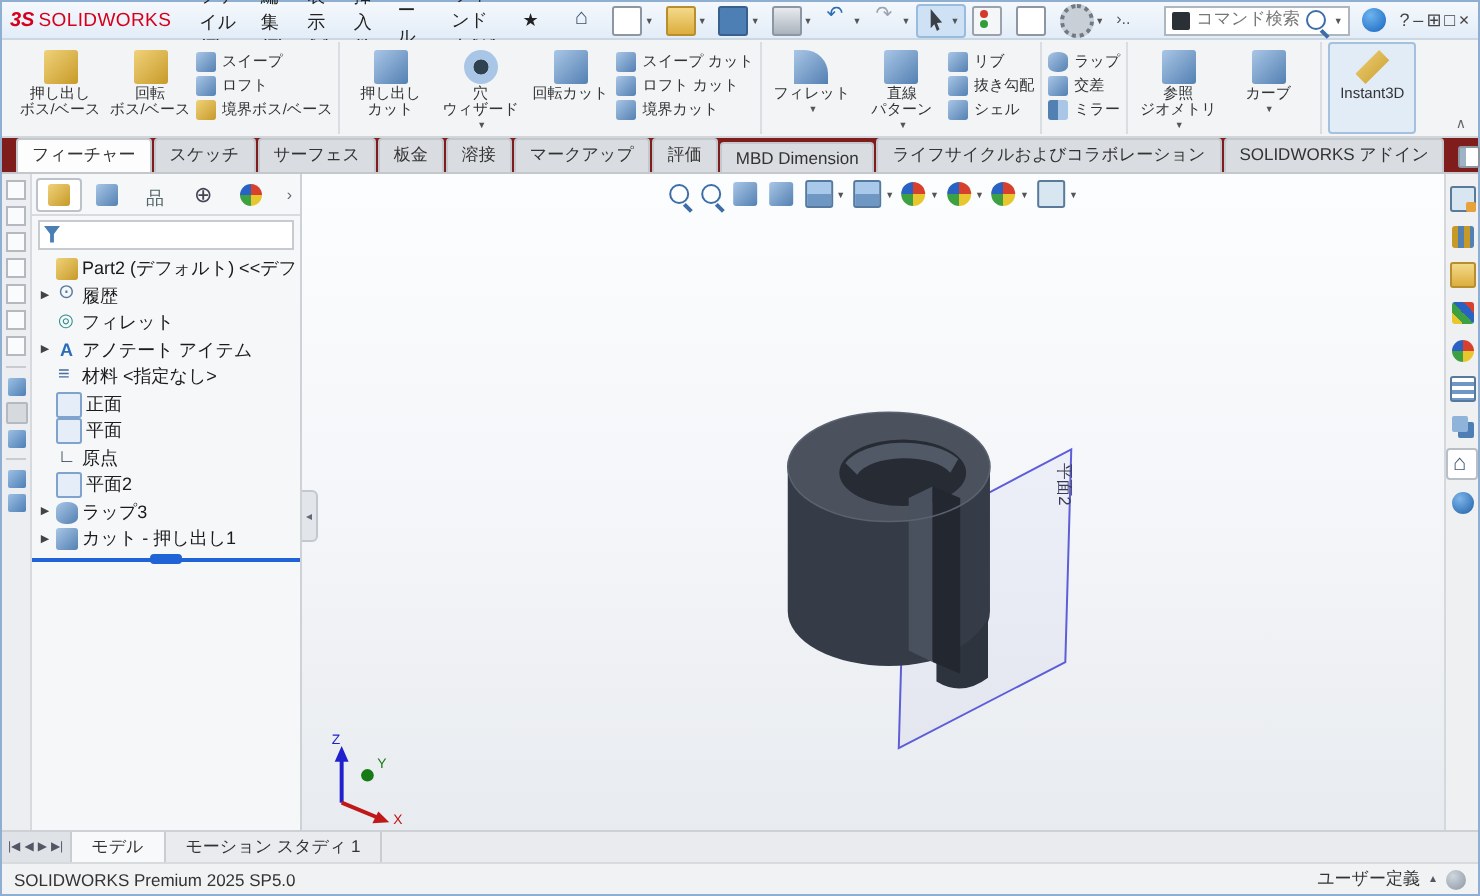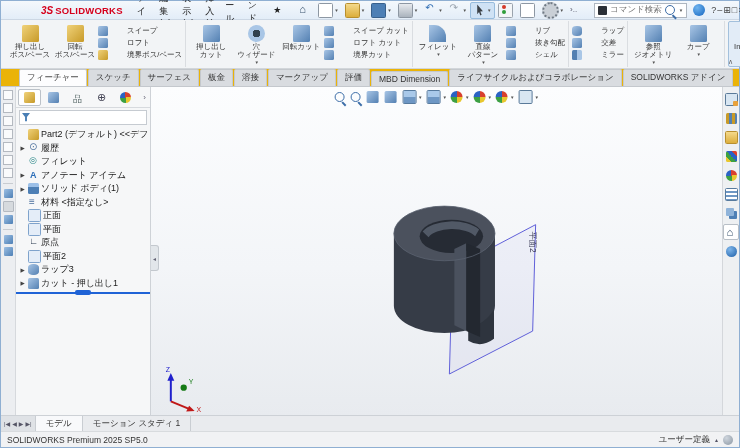--- a/index.html
+++ b/index.html
@@ -2,48 +2,48 @@
 <html><head>
 <meta charset="utf-8">
 <style>
   html,body{margin:0;padding:0;}
   body{width:740px;height:448px;overflow:hidden;font-family:"Liberation Sans","DejaVu Sans",sans-serif;-webkit-font-smoothing:antialiased;}
   #app{width:738px;height:446px;border:1px solid #8fafd2;display:flex;flex-direction:column;background:#f0f2f5;}
 
   
   .titlebar{height:18px;flex:none;display:flex;align-items:center;background:linear-gradient(#f4f8fc,#e3edf8);border-bottom:1px solid #ccd7e4;padding:0 4px;gap:1px;font-size:9px;color:#222;}
   .logo{display:flex;align-items:baseline;gap:2px;margin-right:8px;}
-  .logo-mark{color:#d6001c;font-weight:bold;font-style:italic;font-size:10px;margin-left:36px;}
-  .logo-text{color:#d6001c;font-weight:bold;font-size:9.5px;letter-spacing:.2px;}
+  .logo-mark{color:#d6001c;font-weight:bold;font-style:italic;font-size:10px;}
+  .logo-text{color:#d6001c;font-weight:normal;font-size:9.5px;letter-spacing:.2px;}
   .menu{padding:1px 5px;border-radius:2px;}
   .qat{display:flex;align-items:center;margin-left:8px;}
   .qat-btn{display:flex;align-items:center;height:15px;padding:0 2px;border:1px solid transparent;border-radius:2px;}
   .qat-btn[data-state="active"]{background:#cfe2f5;border-color:#98bcdd;}
   .caret{font-size:4.5px;color:#555;margin-left:1px;}
   .search-box{width:108px;height:13px;background:#fff;border:1px solid #aeb6c0;display:flex;align-items:center;font-size:8.5px;color:#777;padding:0 3px;gap:3px;margin-left:6px;}
   .search-box .ph{flex:1;white-space:nowrap;overflow:hidden;}
   .sq-ico{width:9px;height:9px;background:#2b2f36;border-radius:1px;flex:none;}
   .login{width:12px;height:12px;border-radius:50%;background:radial-gradient(circle at 35% 30%,#6fb4ef,#1565c0);margin:0 5px;flex:none;}
   .help{font-size:9px;color:#444;width:14px;text-align:center;}
   .win-btn{width:15px;text-align:center;font-size:9px;color:#444;line-height:16px;}
 
   
   .ribbon{height:46px;flex:none;background:#f2f4f6;border-bottom:1px solid #d2d6da;display:flex;align-items:stretch;padding:1px 2px 1px 4px;position:relative;}
   .rgroup{display:flex;gap:1px;padding:0 3px;border-right:1px solid #dadde1;}
   .rgroup:last-of-type{border-right:none;}
   .rbig{display:flex;flex-direction:column;align-items:center;width:42px;font-size:7.5px;line-height:8px;text-align:center;color:#333;padding-top:3px;border:1px solid transparent;border-radius:2px;white-space:pre-line;}
   .rbig[data-state="active"]{background:#e2ecf7;border-color:#a3c0dc;}
   .ricn{width:17px;height:17px;margin-bottom:1px;}
   .rsmalls{display:flex;flex-direction:column;gap:1px;padding-top:4px;}
-  .rsmall{display:flex;align-items:center;gap:19px;font-size:7.5px;color:#333;height:11px;white-space:nowrap;}
+  .rsmall{display:flex;align-items:center;gap:3px;font-size:7.5px;color:#333;height:11px;white-space:nowrap;}
   .sicn{width:10px;height:10px;flex:none;}
   .ribbon-collapse{position:absolute;right:6px;bottom:2px;font-size:7px;color:#666;}
 
   
-  .cmdtabs{height:17px;flex:none;background:#eab308;display:flex;align-items:flex-end;padding-left:18px;border-bottom:1px solid #c4c8cd;font-size:8.5px;}
+  .cmdtabs{height:17px;flex:none;background:#7f1d1d;display:flex;align-items:flex-end;padding-left:7px;border-bottom:1px solid #c4c8cd;font-size:8.5px;}
   .ctab{padding:2px 7px 2px;background:#d9dce0;border:1px solid #c4c8cd;border-bottom:none;color:#333;margin-right:1px;border-radius:2px 2px 0 0;white-space:nowrap;}
   .ctab[data-state="active"]{background:#fdfdfe;}
   .cmdtabs-right{margin-left:auto;display:flex;align-items:center;gap:4px;padding:0 6px 2px;color:#667;font-size:8px;}
 
   
   .main{flex:1;display:flex;min-height:0;}
   .leftstrip{width:14px;flex:none;background:#eceef1;border-right:1px solid #d6d9dd;display:flex;flex-direction:column;align-items:center;padding-top:3px;gap:3px;}
   .lsep{width:10px;height:1px;background:#c8ccd1;margin:2px 0;}
   .lcube{width:8px;height:8px;border:1px solid #b4b9c0;background:#fafbfc;}
   .lmid{width:9px;height:9px;border-radius:1px;background:linear-gradient(135deg,#9dc0e4,#4d7fb5);}
@@ -425,25 +425,20 @@
             <span class="arrow"></span>
             <span class="ticn" data-icon="sensors-icon"></span>
             <span class="tlabel">フィレット</span>
           </div>
           <div class="titem">
             <span class="arrow">▶</span>
             <span class="ticn" data-icon="annotations-icon"></span>
             <span class="tlabel">アノテート アイテム</span>
           </div>
           <div class="titem">
-            <span class="arrow">▶</span>
-            <span class="ticn" data-icon="solid-bodies-icon"></span>
-            <span class="tlabel">ソリッド ボディ(1)</span>
-          </div>
-          <div class="titem">
             <span class="arrow"></span>
             <span class="ticn" data-icon="material-icon"></span>
             <span class="tlabel">材料 &lt;指定なし&gt;</span>
           </div>
           <div class="titem">
             <span class="arrow"></span>
             <span class="ticn" data-icon="plane-icon"></span>
             <span class="tlabel">正面</span>
           </div>
           <div class="titem">

